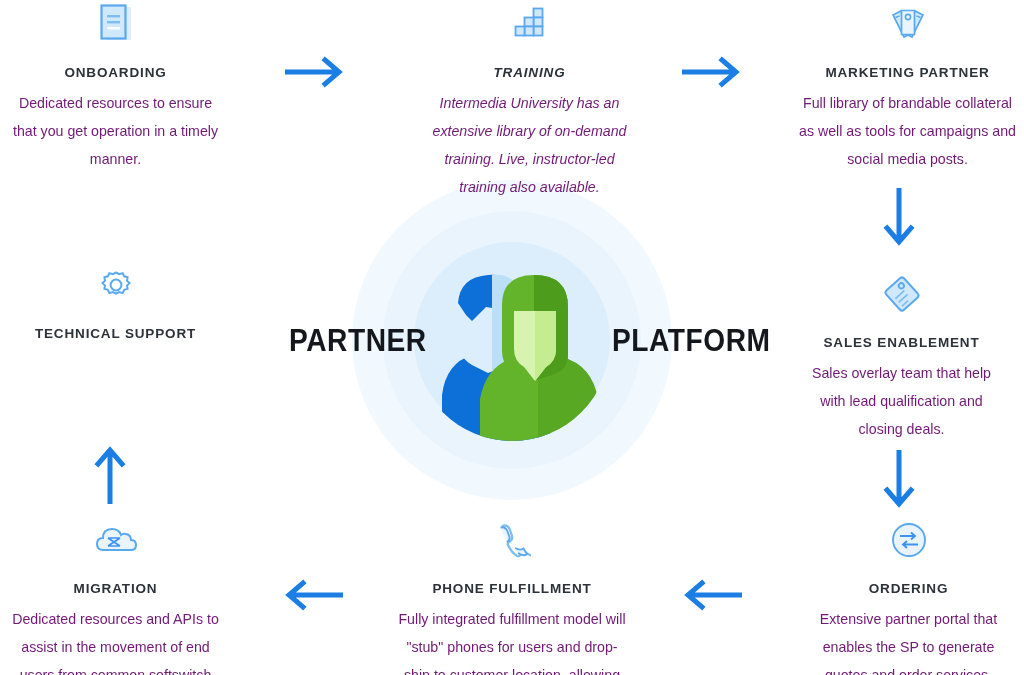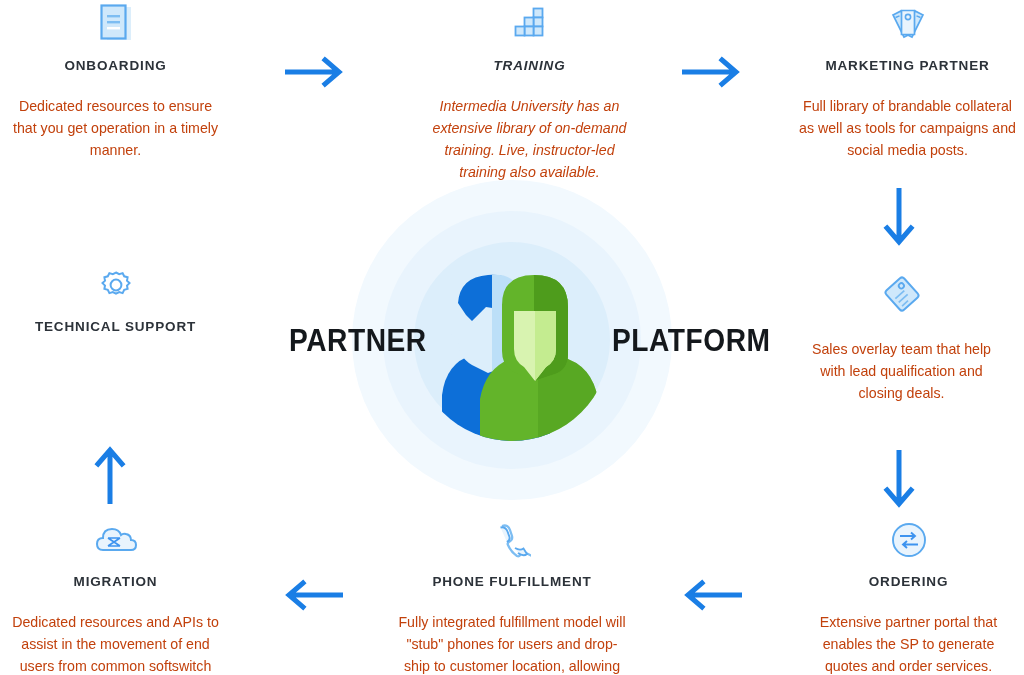--- a/index.html
+++ b/index.html
@@ -28,25 +28,25 @@
   }
   .label-partner { left: 289px; }
   .label-platform { left: 612px; }
 
   
   .item { position: absolute; text-align: center; }
   .item .icon-wrap { height: 44px; display: flex; align-items: center; justify-content: center; }
   .item h3 {
     font-family: "Liberation Sans Narrow", "Liberation Sans", sans-serif;
     font-size: 13.5px; font-weight: 700; letter-spacing: 0.85px;
-    color: #2c3239; margin-top: 12px; white-space: nowrap;
+    color: #2c3239; margin-top: 19px; white-space: nowrap;
   }
   .item p {
-    font-size: 14.2px; line-height: 22px; color: #c2410c;
-    margin-top: 22px;
+    font-size: 14.2px; line-height: 28px; color: #701a75;
+    margin-top: 9px;
   }
 
   
   .i-onboarding      { left: 6px;   top: 2px;   width: 219px; }
   .i-training        { left: 420px; top: 2px;   width: 219px; font-style: italic; }
   .i-marketing       { left: 798px; top: 2px;   width: 219px; }
   .i-techsupport     { left: 6px;   top: 263px; width: 219px; }
   .i-sales           { left: 798px; top: 272px; width: 207px; }
   .i-migration       { left: 6px;   top: 518px; width: 219px; }
   .i-phone           { left: 398px; top: 518px; width: 228px; }
@@ -151,20 +151,21 @@
   <div class="item i-sales">
     <div class="icon-wrap">
       <svg width="38" height="38" viewBox="0 0 38 38">
         <g transform="rotate(-42 19 19)">
           <rect x="7" y="6" width="24" height="26" rx="3" fill="#cfe8fb" stroke="#5aa9ef" stroke-width="2"></rect>
           <circle cx="24" cy="12.5" r="2.6" fill="none" stroke="#5aa9ef" stroke-width="1.8"></circle>
           <path d="M11 18 h12 M11 23 h12 M11 28 h8" stroke="#7dbdf2" stroke-width="1.7"></path>
         </g>
       </svg>
     </div>
+    <h3>SALES ENABLEMENT</h3>
     <p>Sales overlay team that help with lead qualification and closing deals.</p>
   </div>
 
   <div class="item i-ordering">
     <div class="icon-wrap">
       <svg width="38" height="38" viewBox="0 0 38 38">
         <circle cx="19" cy="19" r="16" fill="#e9f4fd" stroke="#5aa9ef" stroke-width="1.9"></circle>
         <path d="M10 15 h15 m-4 -3.5 l4 3.5 l-4 3.5" fill="none" stroke="#3d93ef" stroke-width="1.9"></path>
         <path d="M28 23.5 h-15 m4 -3.5 l-4 3.5 l4 3.5" fill="none" stroke="#3d93ef" stroke-width="1.9"></path>
       </svg>

